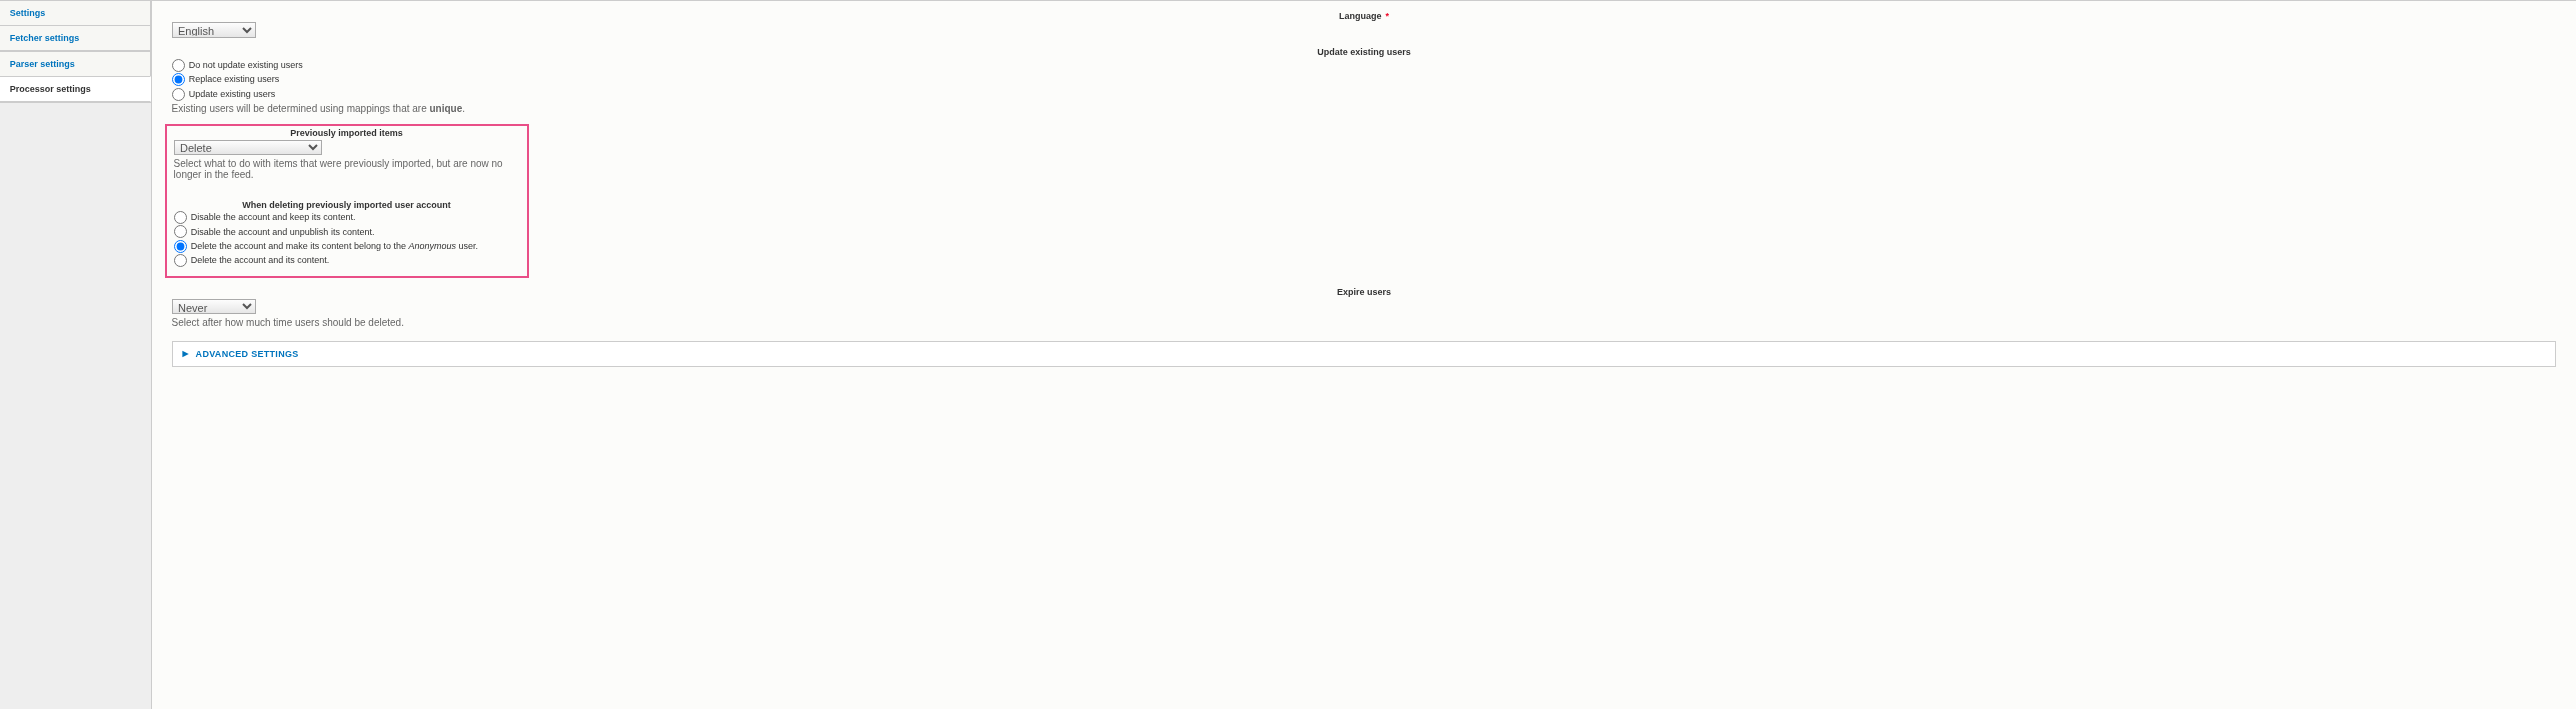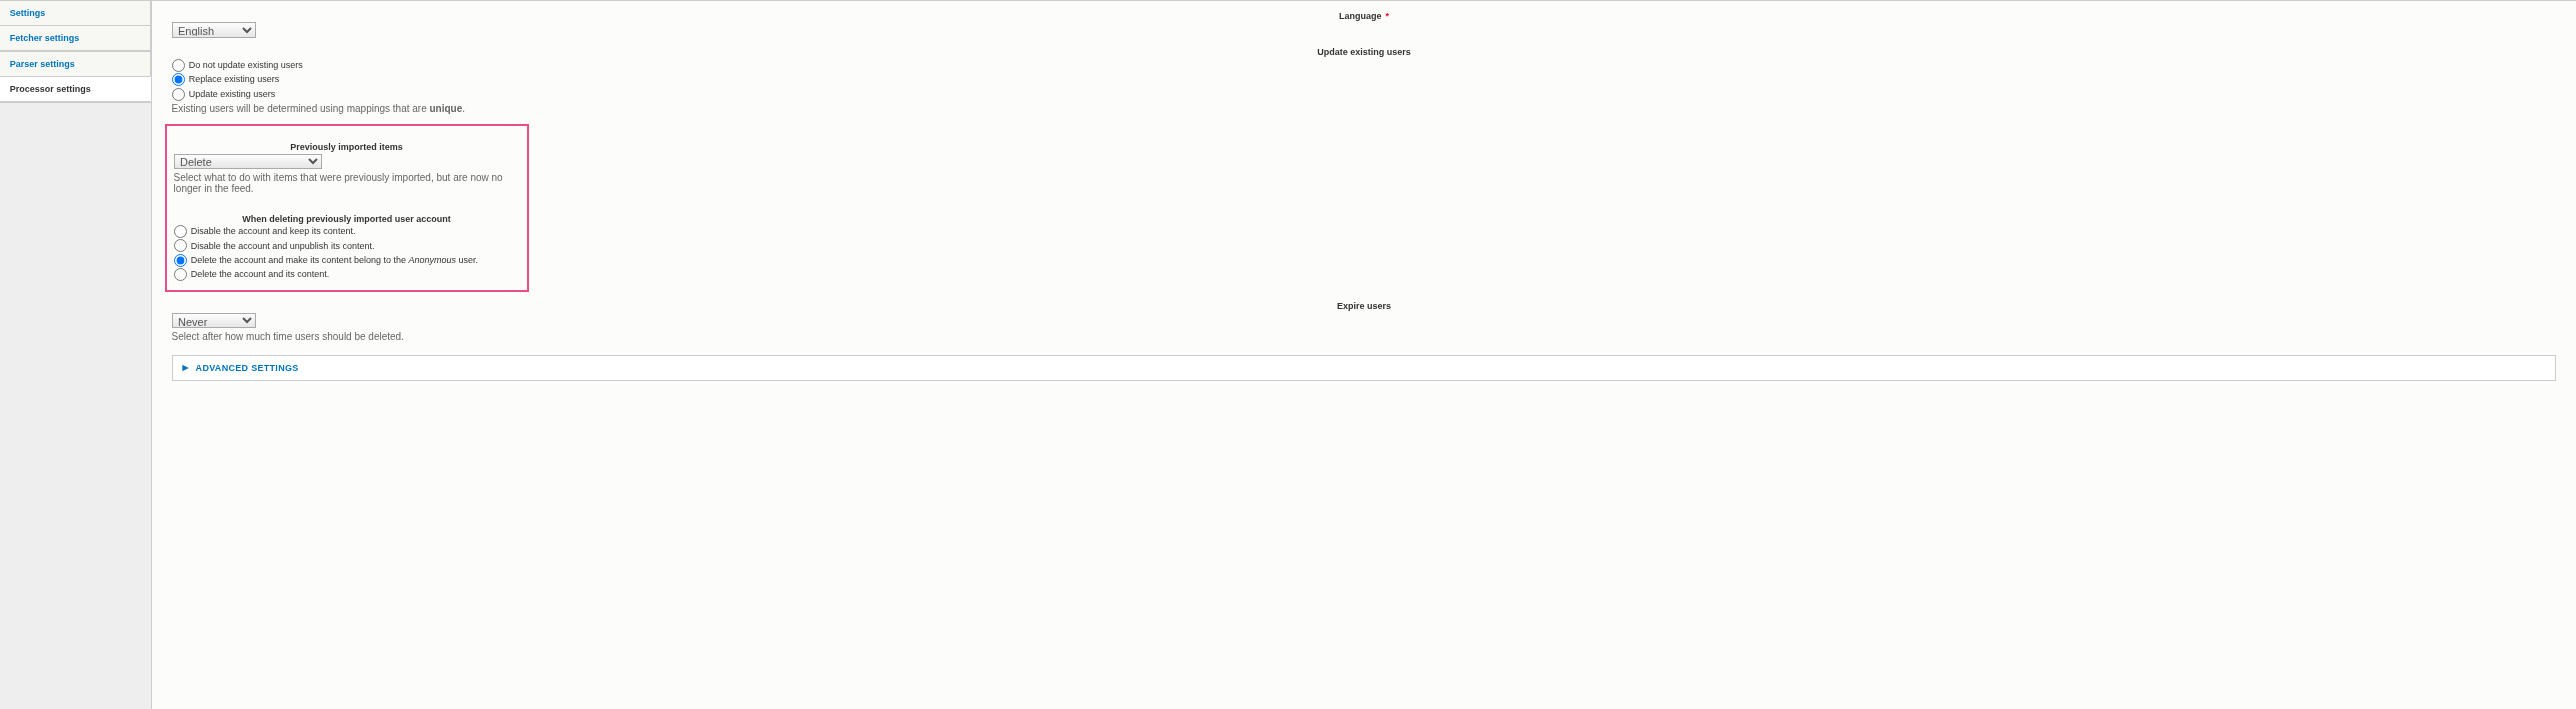--- a/index.html
+++ b/index.html
@@ -84,21 +84,21 @@
     line-height: 12.6px;
   }
   .radio-row input[type=radio] {
     margin: 0;
     accent-color: #0074ff;
   }
   .radio-row label { cursor: pointer; }
   
   .highlight-box {
     border: 2.1px solid #e94e87;
-    padding: 16px 7px 7px 7px;
+    padding: 2px 7px 7px 7px;
     margin: 7px 0 9.8px -7px;
     max-width: 364px;
   }
   .highlight-box .label { margin-top: 0; }
   .hb-section + .hb-section { margin-top: 20px; }
   em { font-style: italic; }
   
   .advanced {
     border: 0.7px solid #ccc;
     background: #fff;

